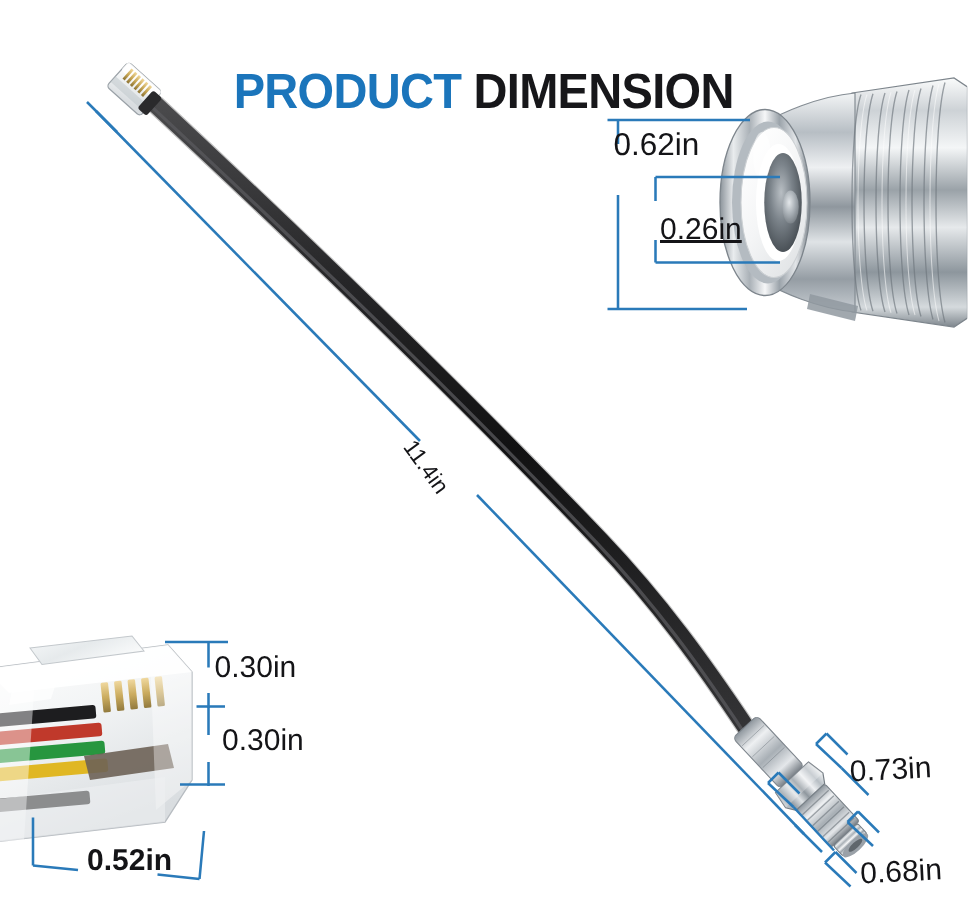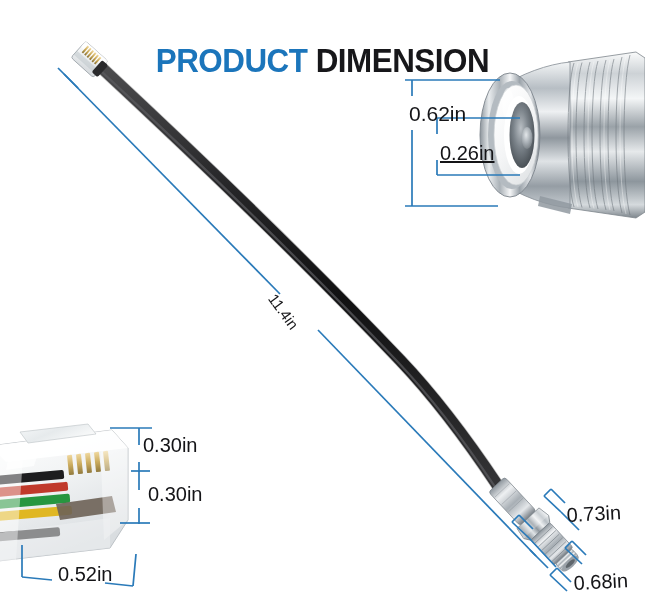--- a/index.html
+++ b/index.html
@@ -31,25 +31,25 @@
     position:absolute;
     font-family:"Liberation Sans","DejaVu Sans",sans-serif;
     font-weight:normal;
     color:#141417;
     white-space:nowrap;
     line-height:1;
   }
   .dim-22{font-size:21px;}
   .dim-21{font-size:20px;}
 
-  #lbl-062{left:409px;top:103px;text-align:right;}
+  #lbl-062{left:409px;top:86px;text-align:right;}
   #lbl-026{left:440px;top:143px;text-decoration:underline;}
   #lbl-030a{left:143px;top:435px;}
   #lbl-030b{left:148px;top:484px;}
-  #lbl-052{left:58px;top:564px;}
+  #lbl-052{left:58px;top:564px;font-weight:bold;}
   #lbl-073{left:566px;top:505px;transform:rotate(-3deg);transform-origin:left top;}
   #lbl-068{left:573px;top:573px;transform:rotate(-3deg);transform-origin:left top;}
   #lbl-114{
     left:278px;top:291px;font-size:15px;
     transform:rotate(54deg);transform-origin:left top;
   }
 </style>
 </head>
 <body>
 

